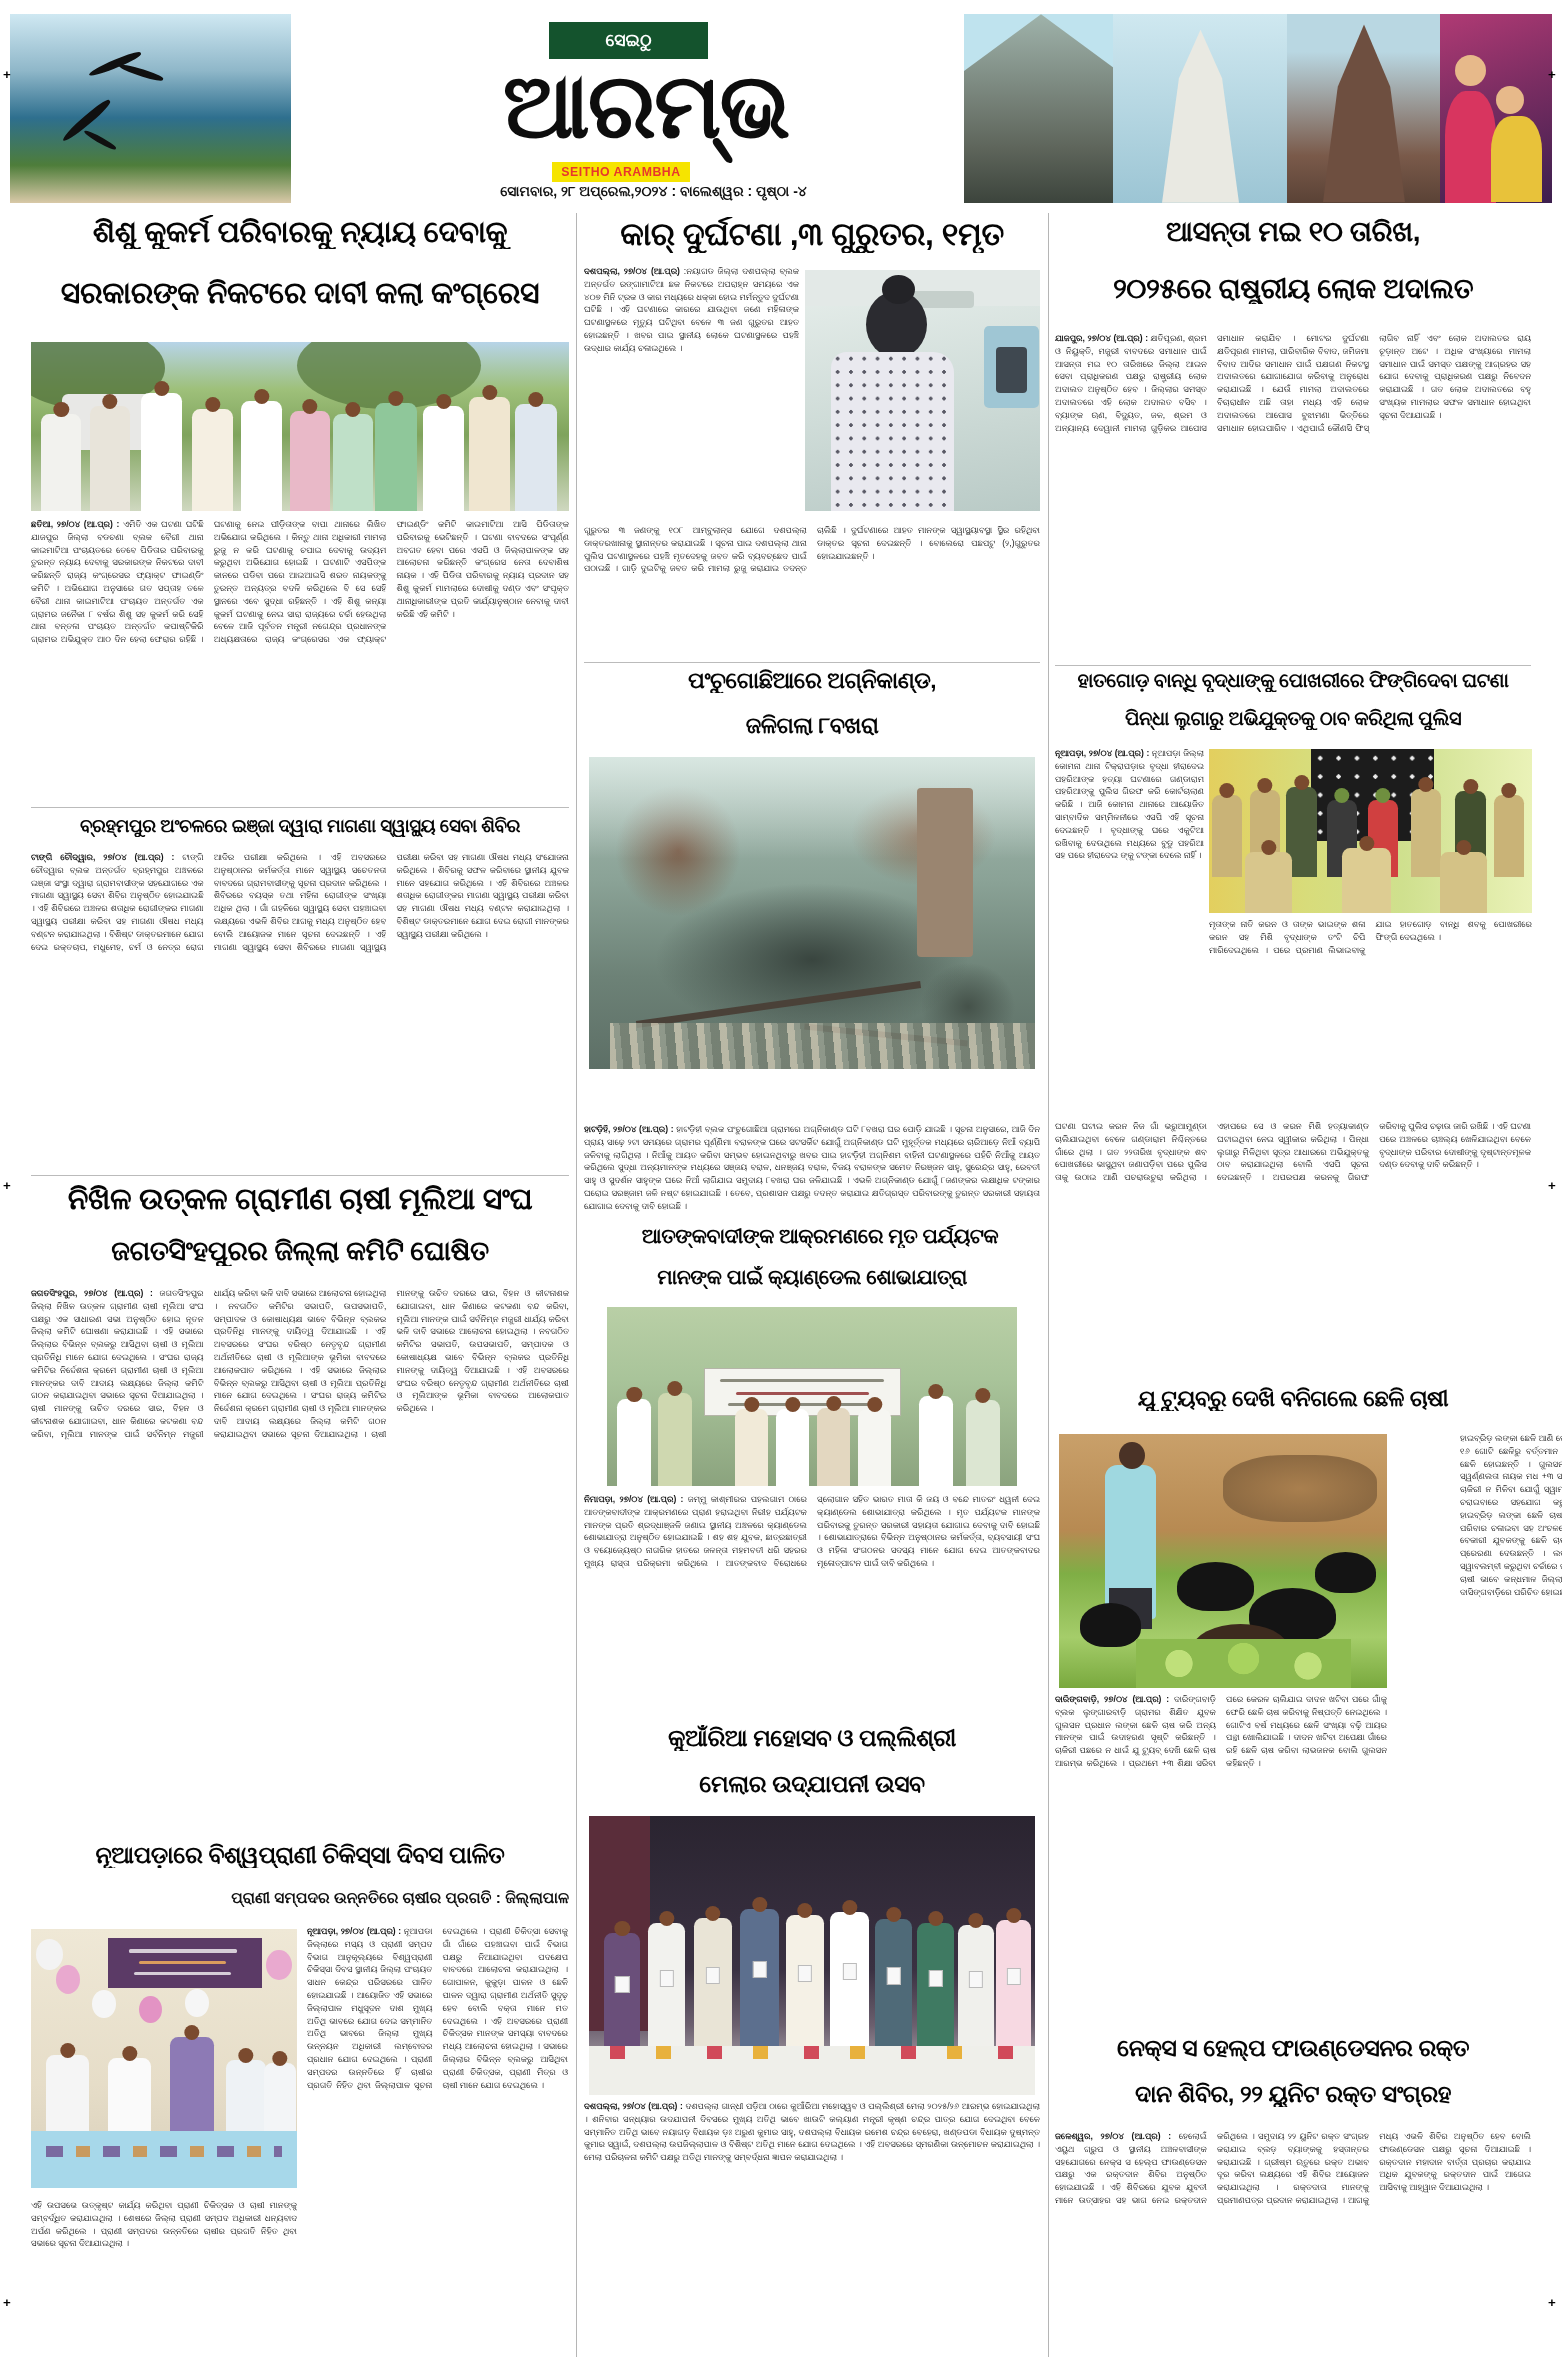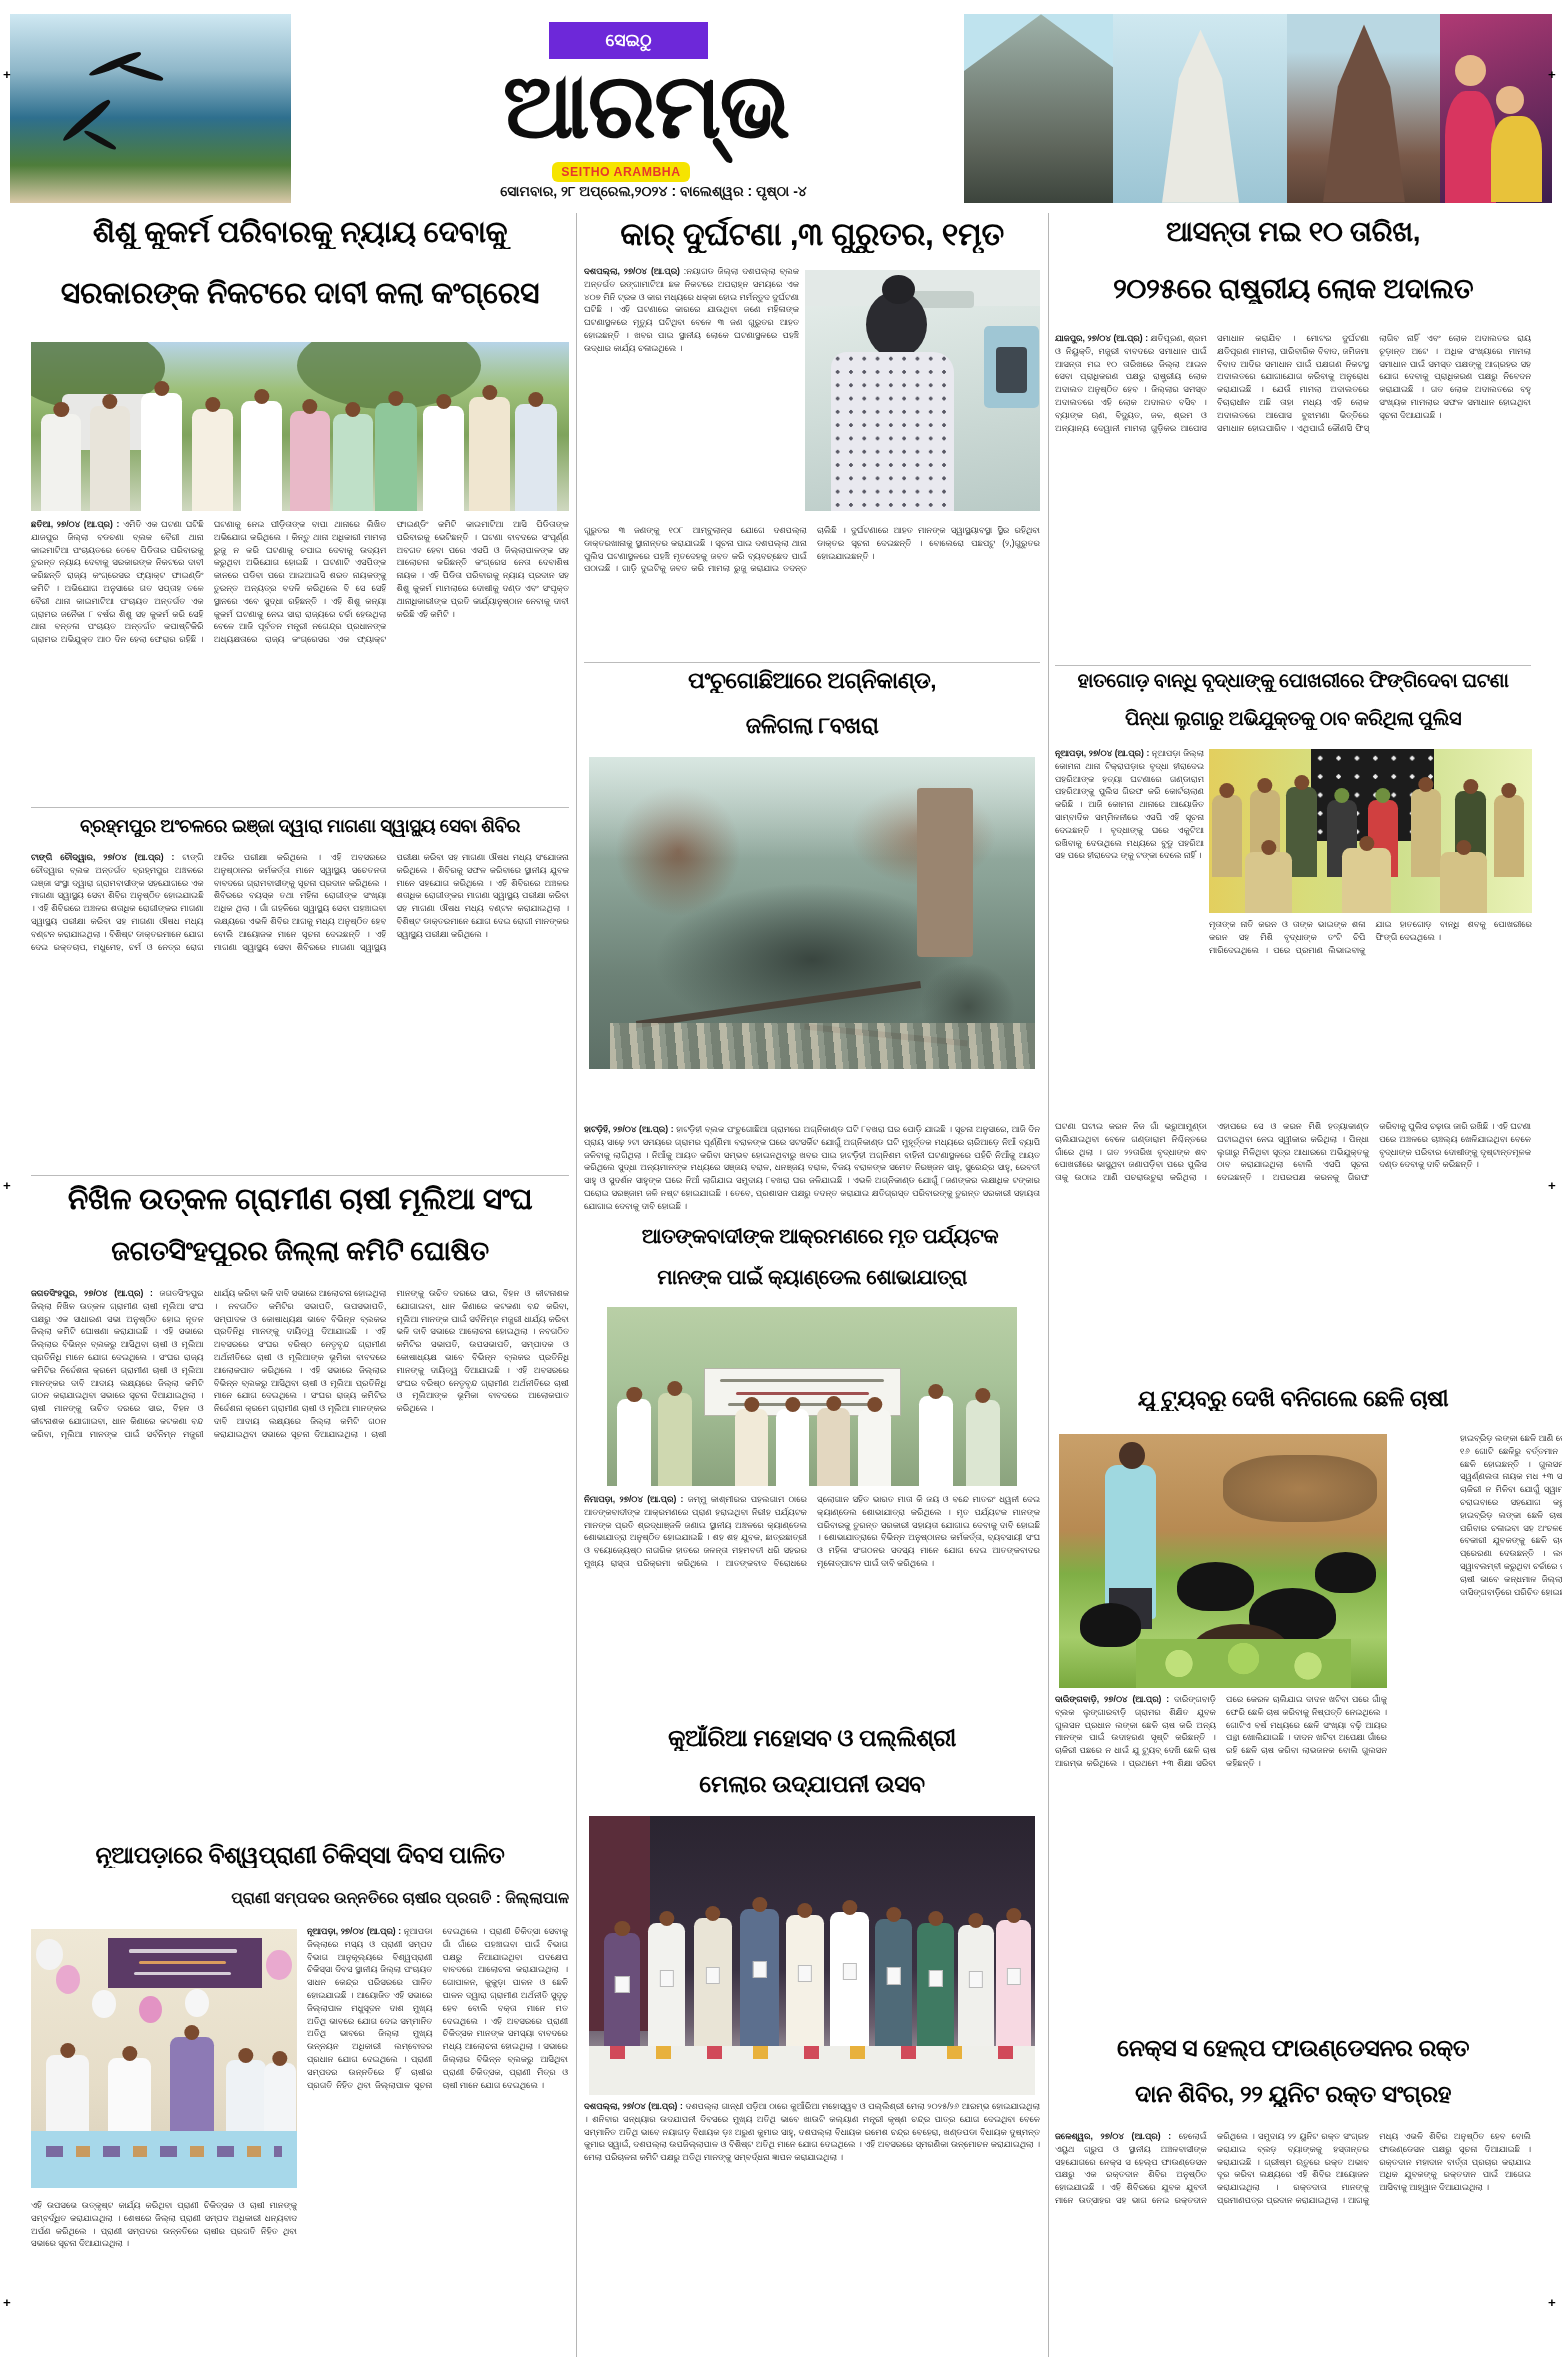--- a/index.html
+++ b/index.html
@@ -2,21 +2,21 @@
 <html style="font-size:8.2px"><head>
 <meta charset="utf-8">
 <style>
   html,body{margin:0;padding:0;background:#ffffff;}
   body{width:1563px;height:2366px;position:relative;font-family:"Liberation Sans","DejaVu Sans",sans-serif;color:#111;}
   .abs{position:absolute;}
   
   .montage{position:absolute;overflow:hidden;}
   .tile{position:absolute;top:0;height:100%;}
   .bird{position:absolute;background:#101010;border-radius:60% 40% 50% 50%;}
-  .logo-topper{position:absolute;background:#6d28d9;color:#fff;display:flex;align-items:center;justify-content:center;font-weight:700;}
+  .logo-topper{position:absolute;background:#14532d;color:#fff;display:flex;align-items:center;justify-content:center;font-weight:700;}
   .logo-main{position:absolute;font-weight:800;color:#0d0d0d;text-align:center;letter-spacing:-2px;}
   .tagline{position:absolute;background:#f6e400;color:#e8372c;font-weight:800;display:flex;align-items:center;justify-content:center;letter-spacing:0.5px;}
   .dateline{position:absolute;font-weight:700;text-align:center;}
   
   .vrule{position:absolute;width:1px;background:#b5b5b5;}
   .hrule{position:absolute;height:0.5px;background:#bbb;}
   .regmark{position:absolute;font-size:13.3px;color:#000;font-weight:700;}
   
   .hl{position:absolute;font-weight:800;text-align:center;color:#050505;line-height:1.12;letter-spacing:-0.5px;white-space:nowrap;overflow:hidden;}
   .sub{position:absolute;font-weight:700;text-align:right;color:#101010;white-space:nowrap;overflow:hidden;}
@@ -45,21 +45,21 @@
   <div class="bird" style="left:46px;top:102px;width:61px;height:9.2px;transform:rotate(-40deg);"></div>
   <div class="bird" style="left:72px;top:123px;width:36px;height:6.1px;transform:rotate(30deg);"></div>
 </div>
 
 <div class="logo-topper" style="left:549px;top:21.5px;width:159px;height:37px;font-size:17.4px;">
   <span>ସେଇଠୁ</span>
 </div>
 <div class="logo-main" style="left:492px;top:51px;width:307px;height:110px;font-size:90px;line-height:110px;">
   <span>ଆରମ୍ଭ</span>
 </div>
-<div class="tagline" style="left:552px;top:162px;width:138px;height:19.5px;font-size:12.3px;border-radius:6px;">
+<div class="tagline" style="left:552px;top:162px;width:138px;height:19.5px;font-size:12.3px;">
   <span>SEITHO ARAMBHA</span>
 </div>
 <div class="dateline" style="left:441px;top:183px;width:425px;height:22.5px;font-size:14px;">
   <span>ସୋମବାର, ୨୮ ଅପ୍ରେଲ,୨୦୨୪ : ବାଲେଶ୍ୱର : ପୃଷ୍ଠା -୪</span>
 </div>
 
 <div class="montage" style="left:964px;top:14.3px;width:588px;height:189px;background:#bfe3ee;">
   <div class="tile" style="left:0;width:154px;background:linear-gradient(180deg,#9fb3ab 0%,#5f665c 70%,#3c443c 100%);clip-path:polygon(0 100%,0 30%,50% 0,100% 30%,100% 100%);"></div>
   <div class="tile" style="left:149px;width:174px;background:linear-gradient(180deg,#cfe8f0,#9cc5d4);">
     <div class="abs" style="left:49px;top:15.4px;width:77px;height:173px;background:#e9e9e2;clip-path:polygon(50% 0,78% 28%,100% 100%,0 100%,22% 28%);"></div>

